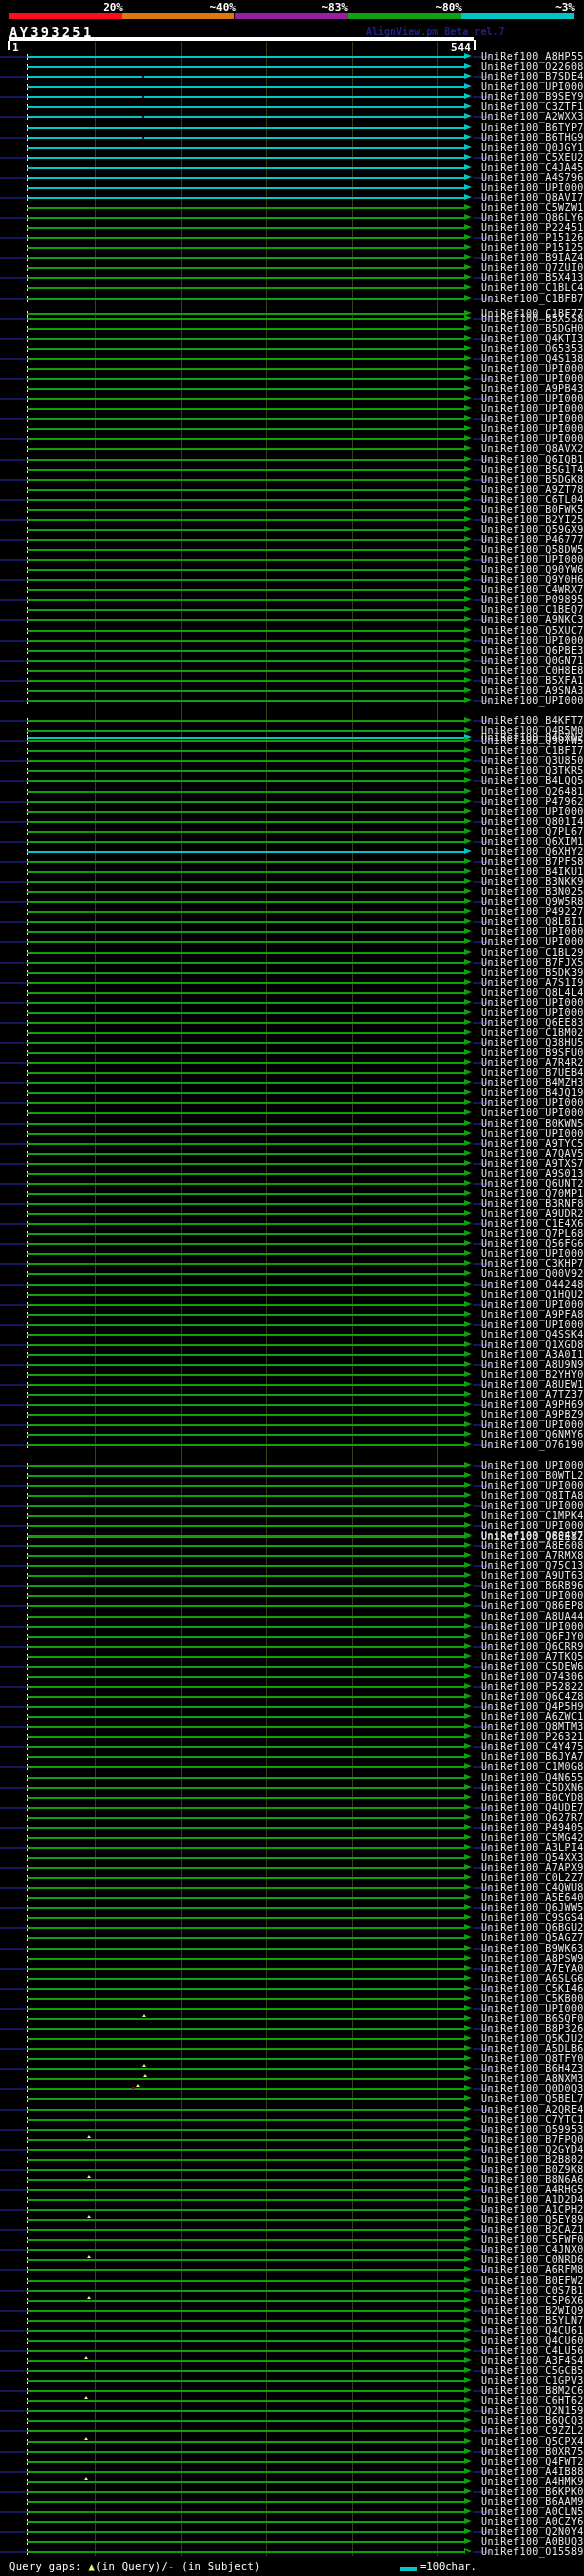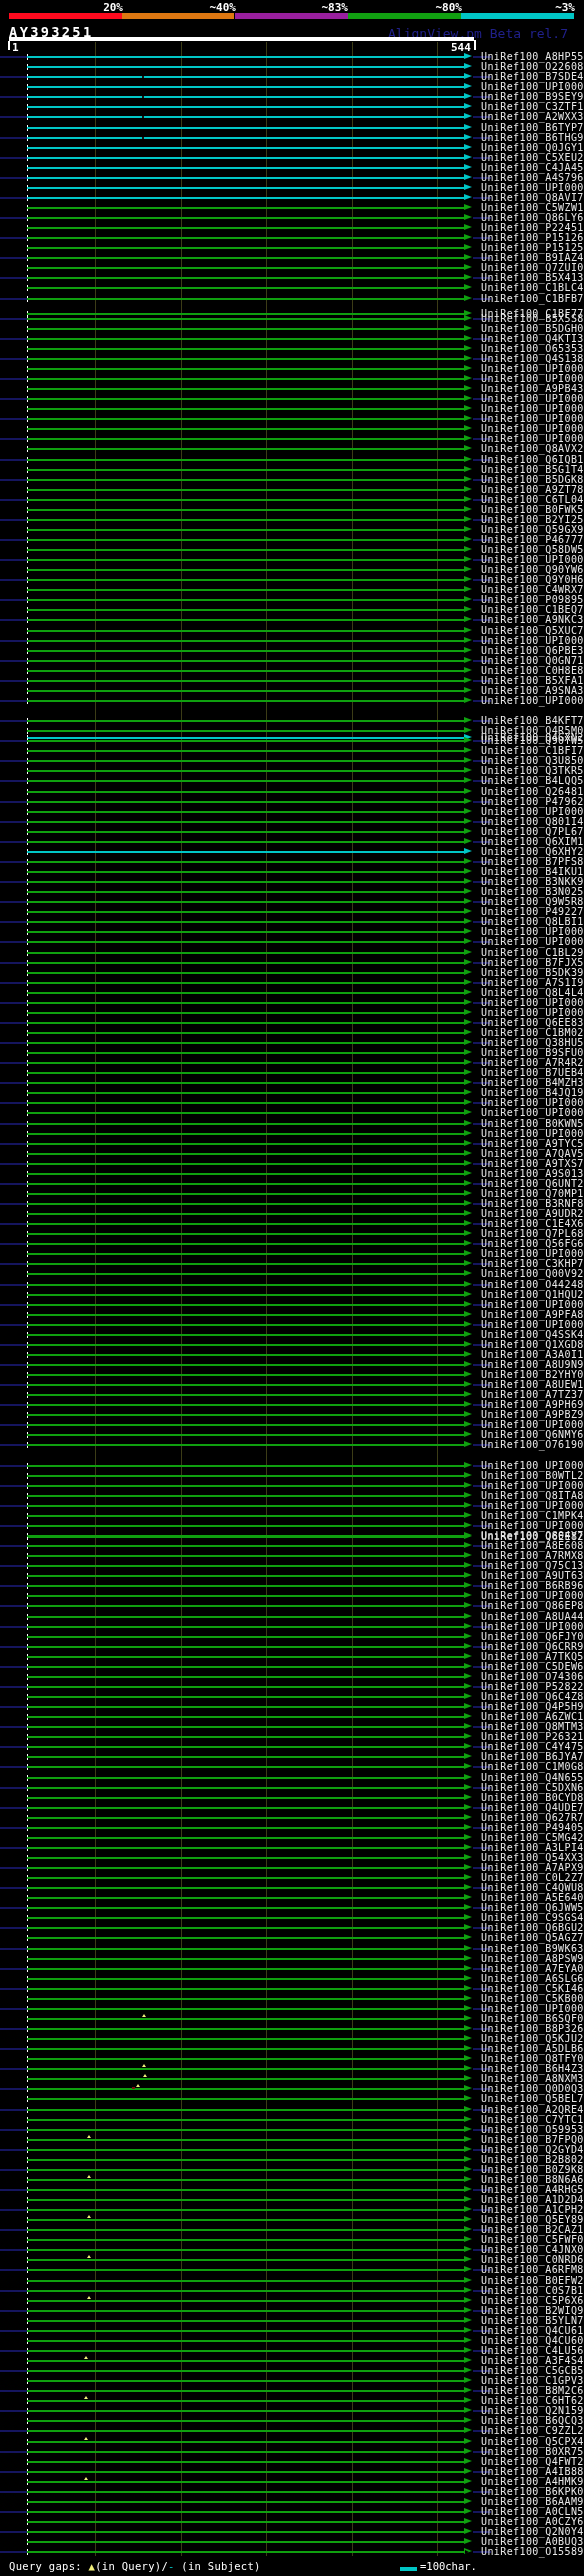--- a/index.html
+++ b/index.html
@@ -1,20 +1,20 @@
 <!DOCTYPE html>
 <html style="font-size:14.6px"><head>
 <meta charset="utf-8">
 <style>
   html,body{margin:0;padding:0;background:#000;}
   #app{position:relative;width:585px;height:2576px;background:#000;overflow:hidden;
        font-family:"DejaVu Sans Mono",monospace;}
   .seg{position:absolute;top:12.8px;height:6.4px;}
   .seglab{position:absolute;top:0.9px;color:#fff;font-weight:bold;font-size:11px;white-space:nowrap;}
-  #watermark{position:absolute;left:388px;top:25.6px;color:#20208a;font-size:13px;font-weight:normal;white-space:nowrap;}
+  #watermark{position:absolute;left:366px;top:25.6px;color:#20208a;font-size:10px;font-weight:bold;white-space:nowrap;}
   #queryid{position:absolute;left:9.1px;top:24px;color:#fff;font-weight:bold;font-size:13.7px;letter-spacing:2.3px;}
   #rulerbar{position:absolute;left:9.1px;top:37px;width:465px;height:3.7px;background:#fff;}
   .rtick{position:absolute;width:1.8px;background:#fff;}
   .rlab{position:absolute;color:#fff;font-size:11px;font-weight:bold;white-space:nowrap;}
   .grid{position:absolute;top:42px;width:0.9px;height:2514px;background:#3c3c16;}
   .row{position:absolute;left:0;width:585px;height:10px;}
   .row div,.row span{position:absolute;}
   .lead{left:0;top:3.7px;width:26.5px;height:2.7px;}
   .stick{left:26.5px;top:1.8px;width:0.9px;height:6.4px;background:#fff;}
   .bar{left:27.4px;top:3.7px;width:437px;height:2.7px;}

